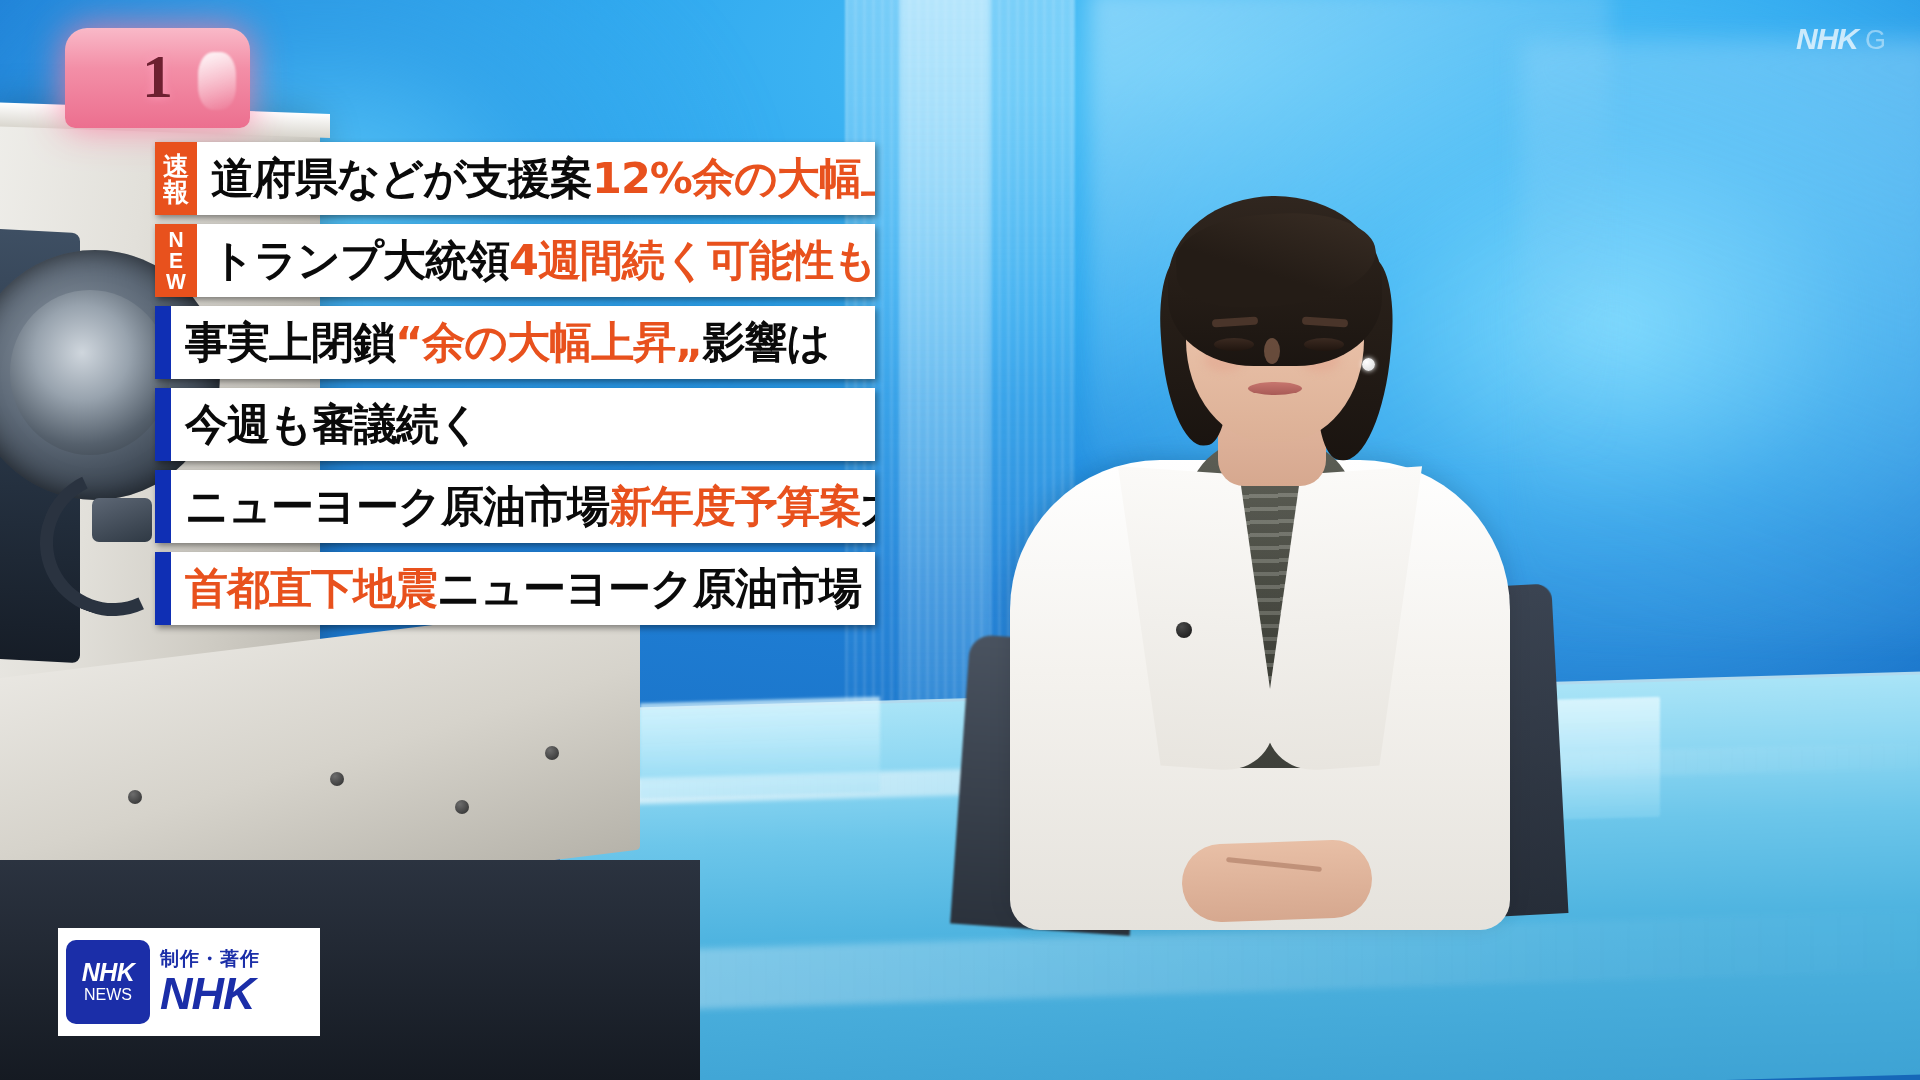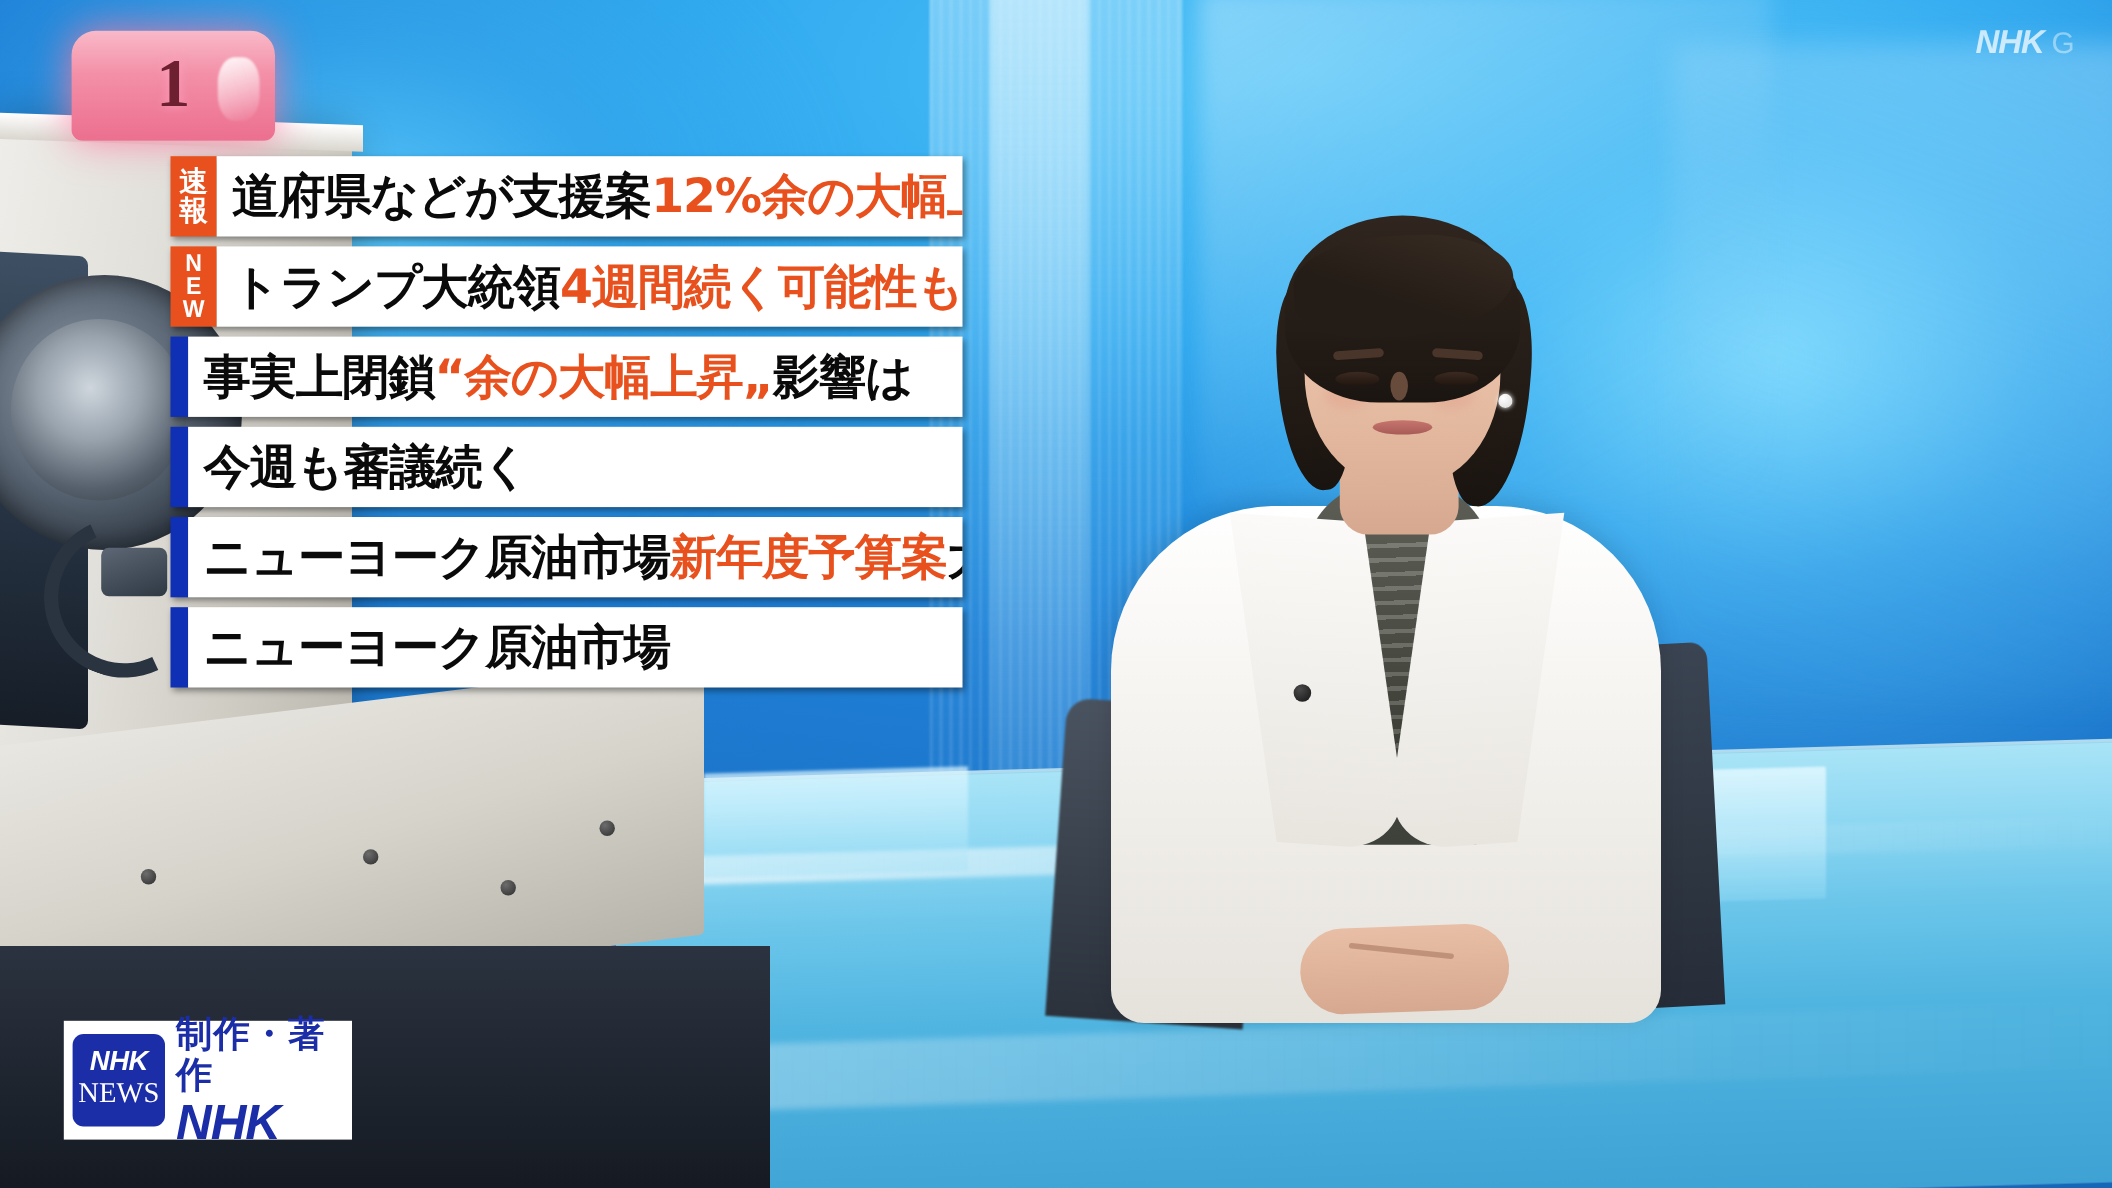--- a/index.html
+++ b/index.html
@@ -281,25 +281,25 @@
   .nhk-badge{
     width:84px;height:84px;background:#1b2ea8;border-radius:10px;
     display:flex;flex-direction:column;align-items:center;justify-content:center;
     color:#fff;flex:0 0 auto;
   }
   .nhk-badge .b1{
     font-style:italic;font-weight:700;font-size:25px;letter-spacing:-.5px;line-height:1;
     font-family:"Liberation Sans",sans-serif;
   }
   .nhk-badge .b2{
-    font-weight:400;font-size:26px;line-height:1.25;letter-spacing:0;
-    font-family:Liberation Serif, serif;
+    font-weight:400;font-size:16px;line-height:1.25;letter-spacing:0;
+    font-family:Liberation Sans, sans-serif;
   }
   .credit-txt{display:flex;flex-direction:column;justify-content:center;color:#1b2ea8;}
-  .credit-txt .c1{font-size:33px;font-weight:700;letter-spacing:1px;line-height:1.1;}
+  .credit-txt .c1{font-size:19px;font-weight:700;letter-spacing:1px;line-height:1.1;}
   .credit-txt .c2{
     font-size:45px;font-weight:700;font-style:italic;letter-spacing:-1px;line-height:1;
     font-family:"Liberation Sans",sans-serif;margin-top:2px;
   }
 
   
   #watermark{
     position:absolute;right:34px;top:22px;display:flex;align-items:baseline;gap:7px;
     font-family:"Liberation Sans",sans-serif;
   }
@@ -424,20 +424,21 @@
       <div class="hl-bar"></div>
       <div class="hl-text">
         <span class="blk">ニューヨーク原油市場</span>
         <span class="ora">新年度予算案</span>
         <span class="blk"> 大手2行</span>
       </div>
     </div>
     <div class="hl-row">
       <div class="hl-bar"></div>
       <div class="hl-text">
+        <span class="ora">首都直下地震</span>
         <span class="blk"> ニューヨーク原油市場</span>
       </div>
     </div>
   </div>
 
 <div id="credit">
   <div class="nhk-badge">
     <span class="b1">NHK</span>
     <span class="b2">NEWS</span>
   </div>

